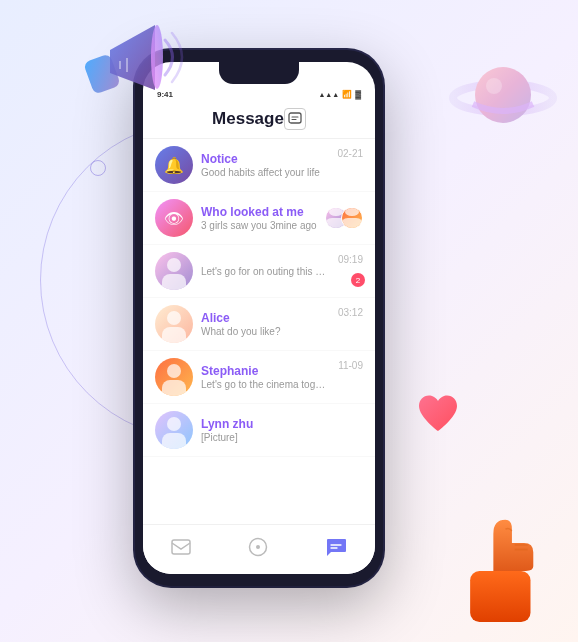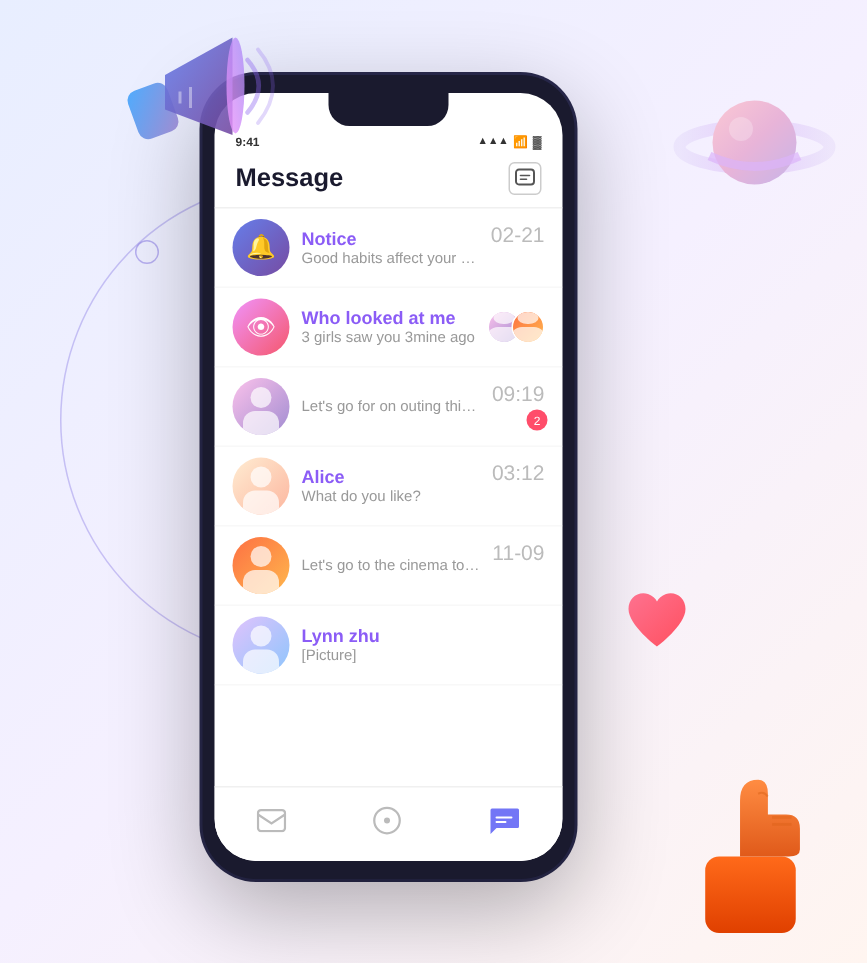--- a/index.html
+++ b/index.html
@@ -111,21 +111,21 @@
       padding: 2px 14px 0;
       font-size: 9px;
       height: 18px;
     }
     .status-icons { display: flex; gap: 3px; align-items: center; font-size: 8px; }
 
     
     .app-header {
       display: flex;
       align-items: center;
-      justify-content: space-between;
+      justify-content: center;
       padding: 6px 14px 8px;
       border-bottom: 1px solid #f0f0f0;
     }
     .app-title {
       font-size: 17px;
       font-weight: 700;
       color: #1a1a2e;
     }
     .header-icon {
       width: 22px;
@@ -176,21 +176,21 @@
       margin-bottom: 1px;
     }
     .msg-preview {
       font-size: 10px;
       color: #999;
       white-space: nowrap;
       overflow: hidden;
       text-overflow: ellipsis;
     }
     .msg-time {
-      font-size: 14px;
+      font-size: 10px;
       color: #bbb;
       flex-shrink: 0;
       align-self: flex-start;
       margin-top: 2px;
     }
     .badge {
       position: absolute;
       right: 10px;
       bottom: 10px;
       background: #ff4d6a;
@@ -485,20 +485,21 @@
 
 
         <div class="message-item">
           <div class="photo-avatar grad-4">
             <div class="silhouette">
                 <div class="sil-head"></div>
                 <div class="sil-body"></div>
               </div>
           </div>
           <div class="msg-content">
+            <div class="msg-name">Stephanie</div>
             <div class="msg-preview">Let's go to the cinema together</div>
           </div>
           <span class="msg-time">11-09</span>
         </div>
 
         <div class="message-item">
           <div class="photo-avatar grad-5">
             <div class="silhouette">
                 <div class="sil-head"></div>
                 <div class="sil-body"></div>

